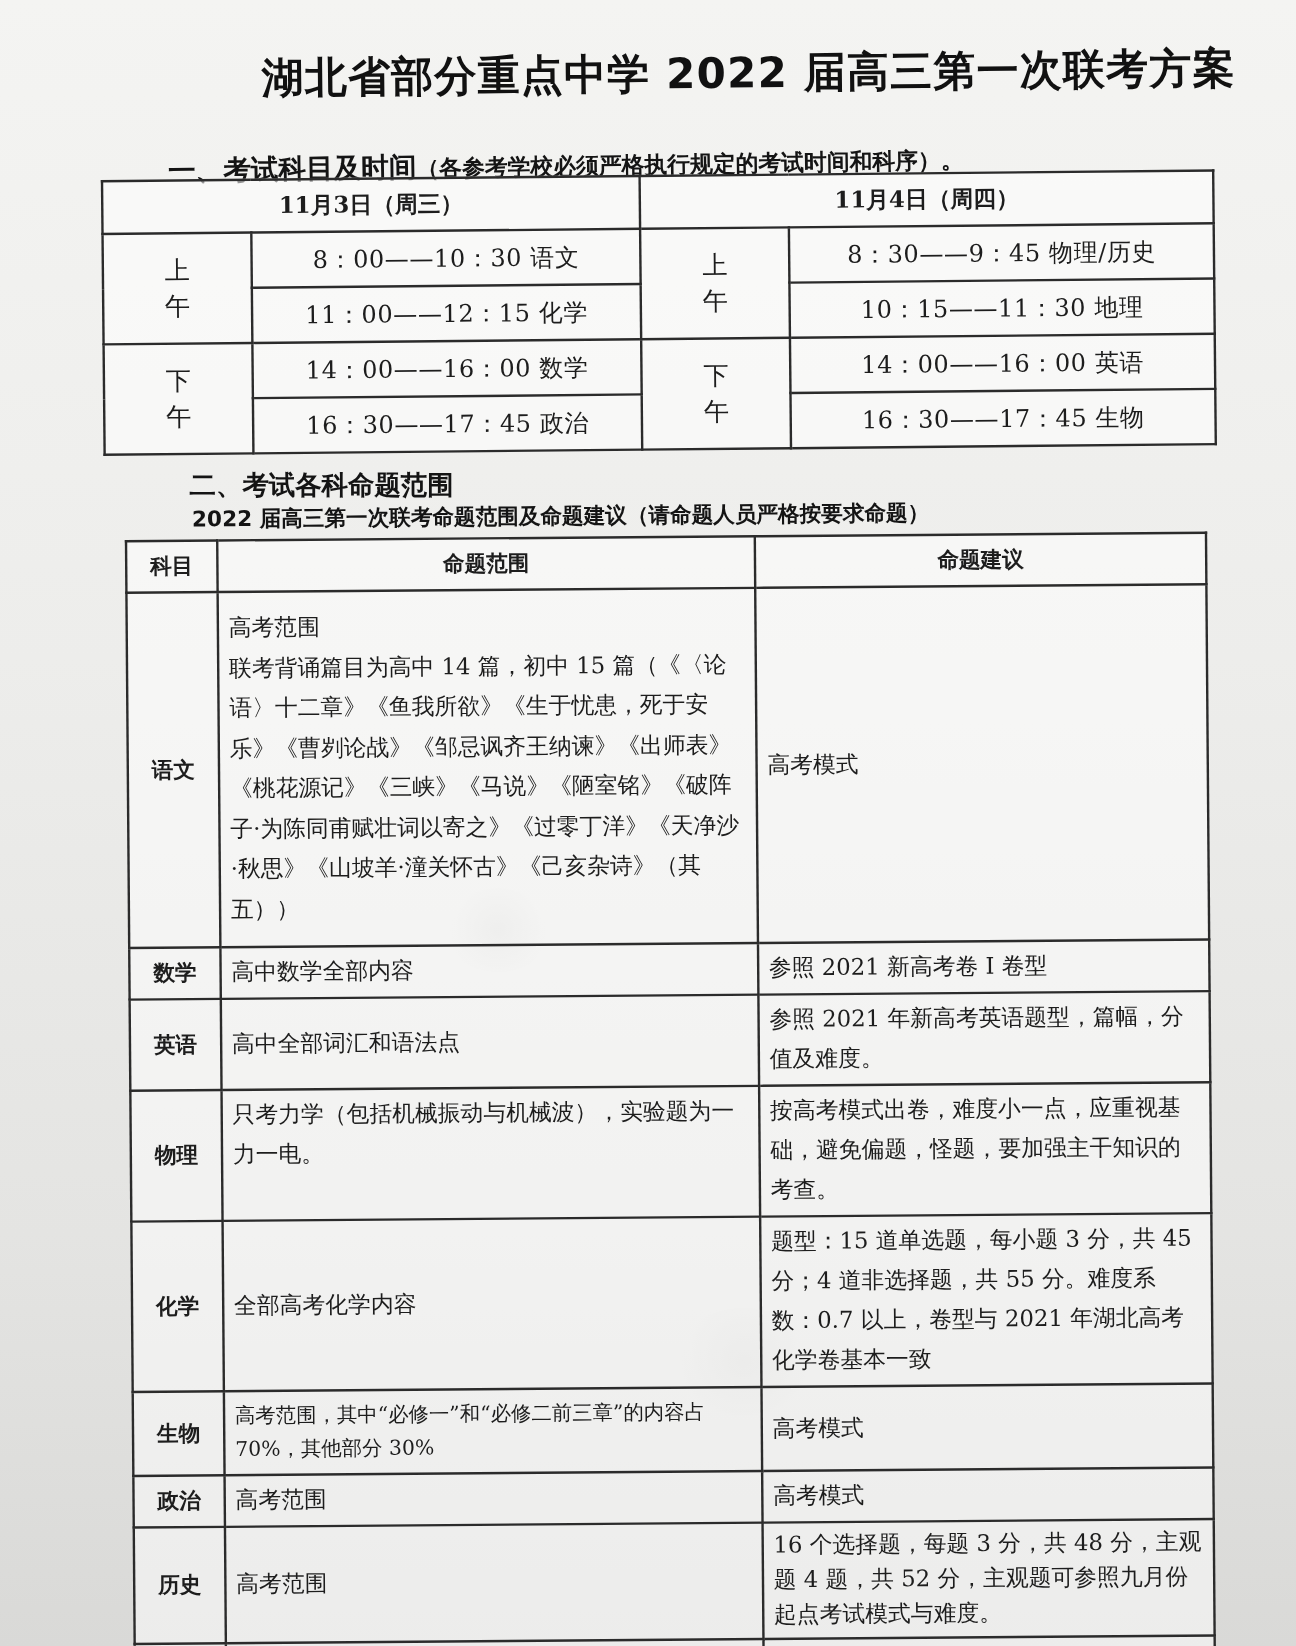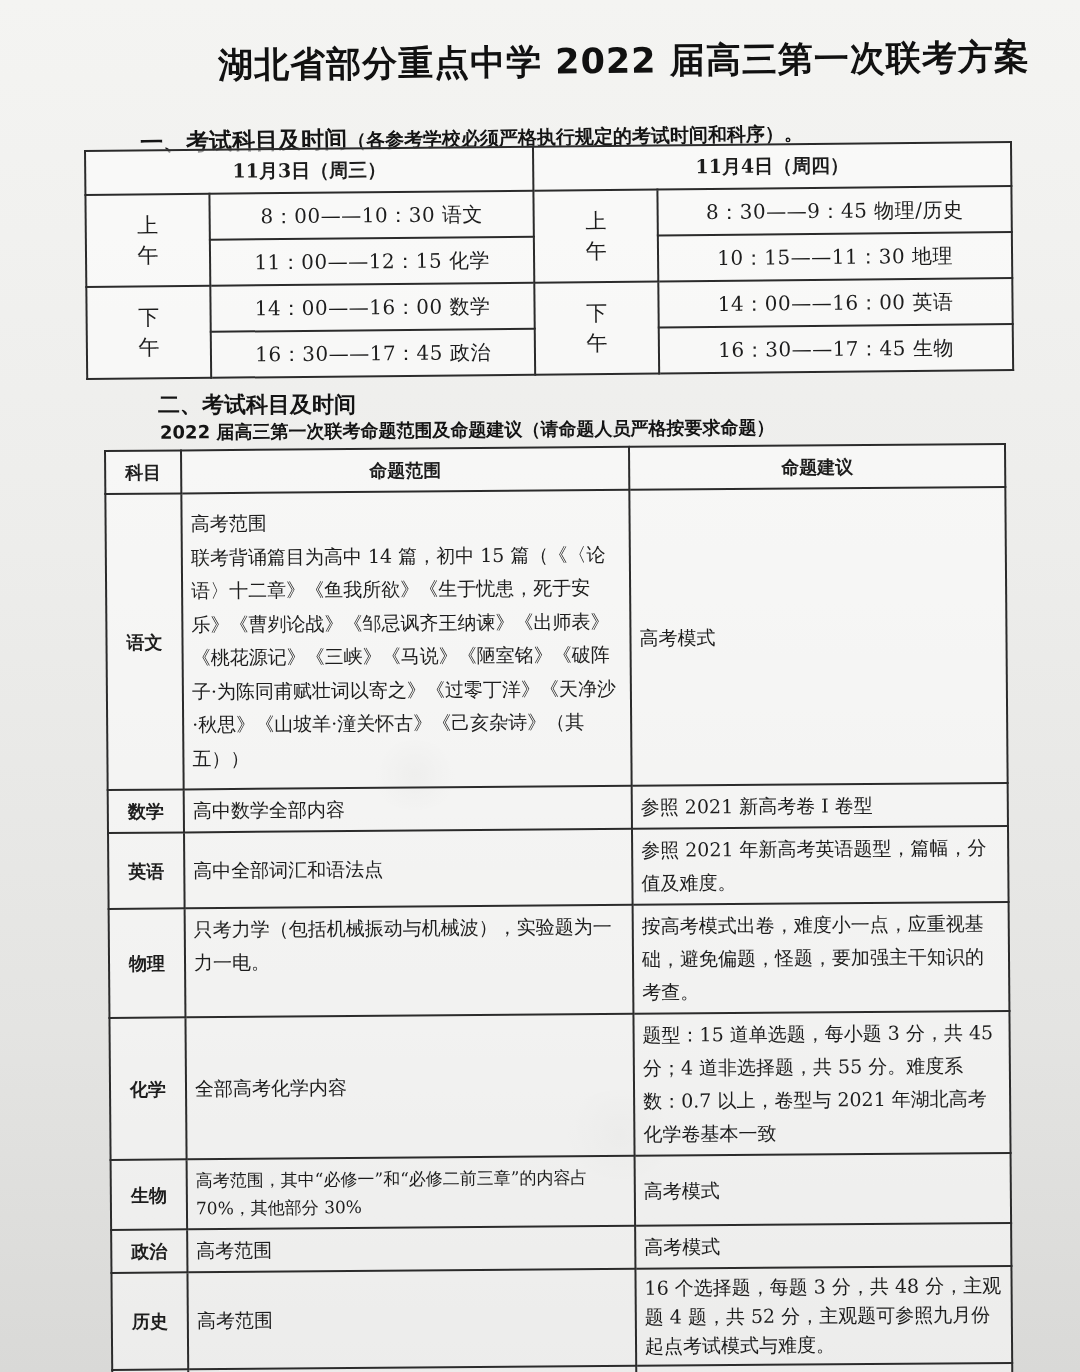--- a/index.html
+++ b/index.html
@@ -182,21 +182,21 @@
     <td class="period period-wide" rowspan="2">下<br>午</td>
     <td class="slot">14：00——16：00 英语</td>
   </tr>
   <tr>
     <td class="slot">16：30——17：45 政治</td>
     <td class="slot">16：30——17：45 生物</td>
   </tr>
 </tbody>
   </table>
 
-<div class="section-heading sec2">二、考试科目及时间</div>
+<div class="section-heading sec2">二、考试各科命题范围</div>
 <div class="sec2-sub">2022 届高三第一次联考命题范围及命题建议（请命题人员严格按要求命题）</div>
 
 <table class="scope">
   <tbody>
       <tr>
     <th class="subj">科目</th>
     <th class="range">命题范围</th>
     <th class="advice">命题建议</th>
   </tr>
   <tr style="height:296px;">

